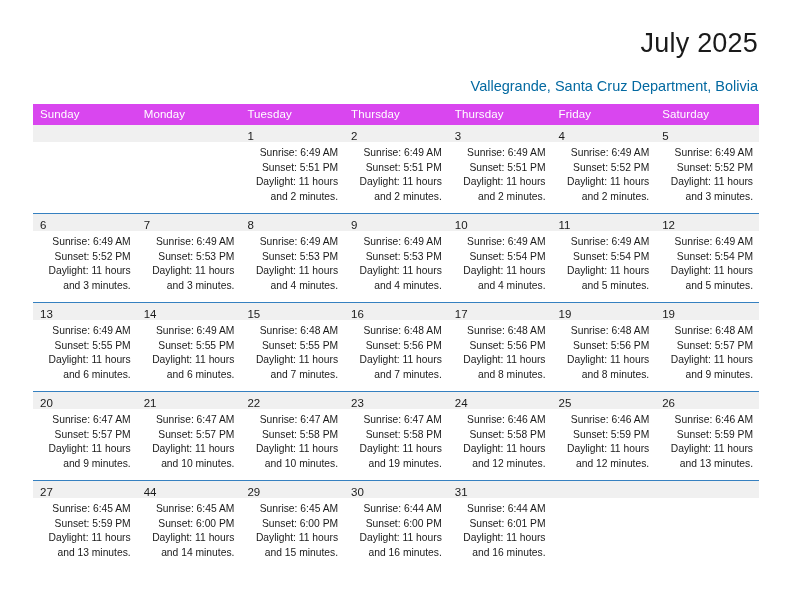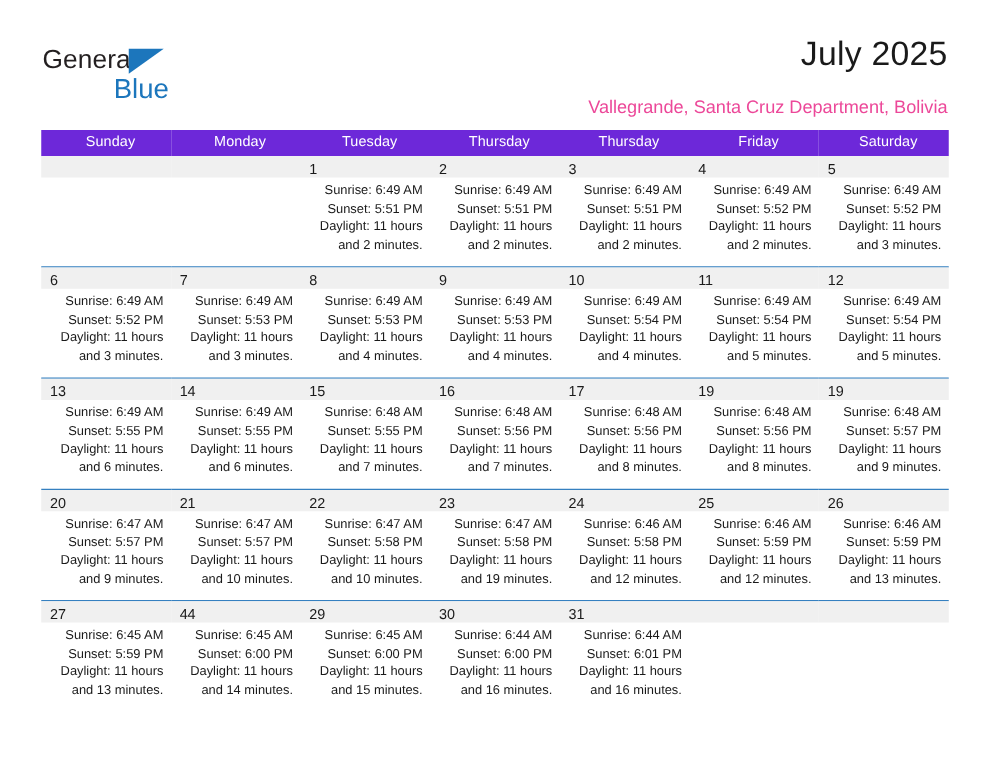--- a/index.html
+++ b/index.html
@@ -71,40 +71,40 @@
     font-weight: normal;
     letter-spacing: 0.2px;
     white-space: nowrap;
     text-align: right;
   }
   .subtitle {
     position: absolute;
     right: 0;
     top: 50px;
     font-size: 14.5px;
-    color: #ec4899;
+    color: #0369a1;
     white-space: nowrap;
     text-align: center;
   }
 
   
   .calendar {
     position: absolute;
     left: 33px;
     top: 104px;
     width: 726px;
     border-collapse: collapse;
     table-layout: fixed;
   }
   .calendar th {
-    background: #6d28d9;
+    background: #d946ef;
     color: #ffffff;
     font-size: 11.5px;
     font-weight: normal;
-    text-align: center;
+    text-align: left;
     padding: 4px 0 5px 7px;
     height: 12px;
     letter-spacing: 0.1px;
   }
   .calendar td {
     vertical-align: top;
     padding: 0;
     width: 103.7px;
     border-top: 1.5px solid #3580c0;
     background: #ffffff;
@@ -141,25 +141,20 @@
   .empty .daynum-band {
     background: #f0f0f0;
   }
 </style>
 </head>
 <body>
 
 <div class="page">
 
   <div class="header">
-    <div class="logo">
-      <span class="logo-general">General</span>
-      <span class="logo-triangle"></span>
-      <span class="logo-blue">Blue</span>
-    </div>
     <div class="title">July 2025</div>
     <div class="subtitle">Vallegrande, Santa Cruz Department, Bolivia</div>
   </div>
 
   <table class="calendar">
     <thead>
       <tr id="weekday-row">
           <th>Sunday</th>
           <th>Monday</th>
           <th>Tuesday</th>

